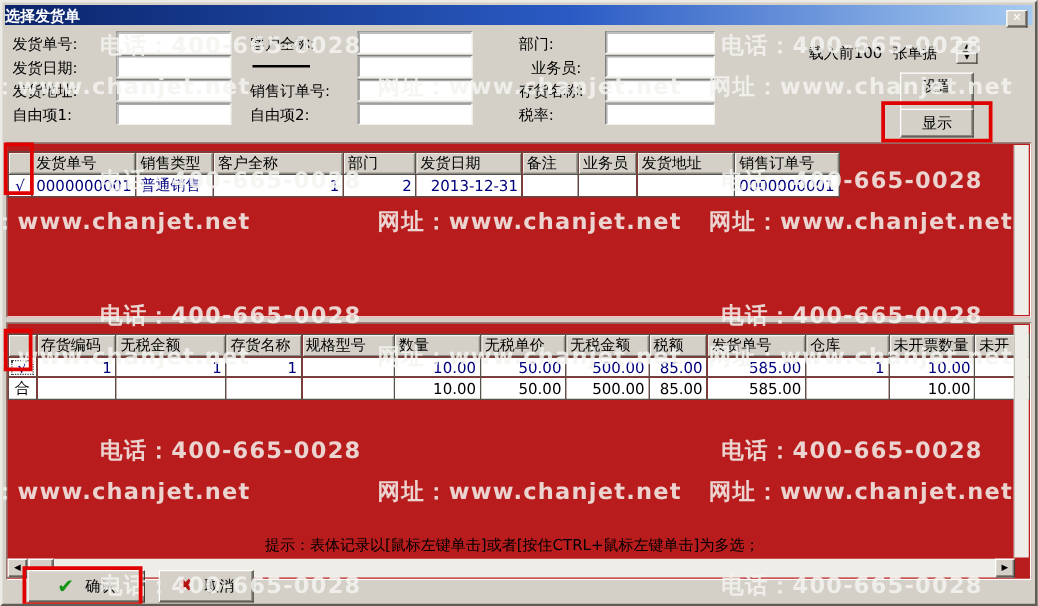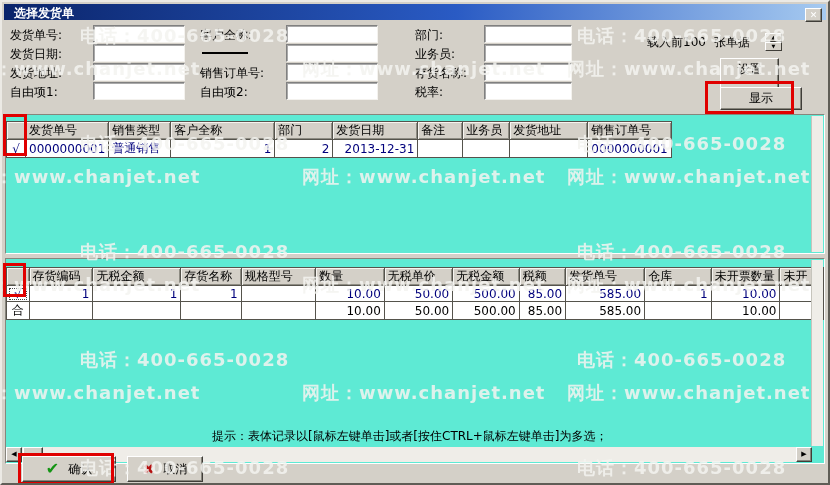--- a/index.html
+++ b/index.html
@@ -2,34 +2,34 @@
 <html><head>
 <meta charset="utf-8">
 <style>
   html,body{margin:0;padding:0;background:#808080;}
   *{box-sizing:border-box;}
   .dlg{position:relative;width:830px;height:485px;background:#d4d0c8;
        font-family:"DejaVu Sans","Liberation Sans",sans-serif;font-size:12px;color:#000;
        border:2px solid;border-color:#eceae5 #5f5d56 #5f5d56 #eceae5;overflow:hidden;}
   .titlebar{position:absolute;left:2px;top:2px;right:2px;height:16px;
        background:linear-gradient(90deg,#0a246a 0%,#2a5bc4 55%,#a6caf0 100%);
-       color:#fff;font-weight:bold;line-height:18px;padding:0 10px;}
+       color:#fff;font-weight:bold;line-height:18px;padding:0 0;}
   .closebtn{position:absolute;right:4px;top:4px;width:17px;height:14px;background:#d4d0c8;
        border:1px solid;border-color:#fff #3f3d38 #3f3d38 #fff;box-shadow:inset -1px -1px 0 #87857c;
        font-size:9px;line-height:12px;text-align:center;cursor:pointer;}
   .lbl{position:absolute;height:16px;line-height:16px;white-space:nowrap;text-align:right;}
   .inp{position:absolute;height:18px;background:#fff;border:1px solid;
        border-color:#808080 #f4f2ee #f4f2ee #808080;box-shadow:inset 1px 1px 0 rgba(64,64,64,.45);}
   .sep{position:absolute;background:#000;}
   .btn{position:absolute;background:#d4d0c8;border:1px solid;border-color:#fff #3f3d38 #3f3d38 #fff;
        box-shadow:inset -1px -1px 0 #87857c;text-align:center;line-height:21px;cursor:pointer;}
   .spin{position:absolute;width:17px;height:18px;}
   .spin div{height:9px;background:#d4d0c8;border:1px solid;border-color:#fff #3f3d38 #3f3d38 #fff;
        font-size:5px;line-height:7px;text-align:center;cursor:pointer;}
-  .panel{position:absolute;background:#5eead4;border:1px solid;border-color:#87857c #fff #fff #87857c;overflow:hidden;}
+  .panel{position:absolute;background:#b91c1c;border:1px solid;border-color:#87857c #fff #fff #87857c;overflow:hidden;}
   table.grid{border-collapse:collapse;table-layout:fixed;position:absolute;left:0;}
   table.grid th{background:#d4d0c8;border:1px solid #55534c;
        box-shadow:inset 1px 1px 0 #f6f4f0, inset -1px -1px 0 #8e8c83;
        font-weight:normal;text-align:left;padding:0 3px;height:16px;overflow:hidden;white-space:nowrap;font-size:12px;}
   table.grid td{border:1px solid #55534c;height:16px;padding:0 3px;color:#00007c;
        white-space:nowrap;overflow:hidden;font-size:12px;background:#fff;}
   td.c{text-align:center;color:#000;}
   td.r{text-align:right;}
   tr.total td{color:#000;}
   .focuscell{outline:1px dotted #444;outline-offset:-3px;}
@@ -71,38 +71,38 @@
   <span class="lbl" style="left:198px;top:25px">客户全称:</span>
   <div class="sep" style="left:200px;top:50px;width:46px;height:2px"></div>
   <span class="lbl" style="left:198px;top:63px">销售订单号:</span>
   <span class="lbl" style="left:198px;top:82px">自由项2:</span>
   <div class="inp" style="left:284px;top:23px;width:92px"></div>
   <div class="inp" style="left:284px;top:42px;width:92px"></div>
   <div class="inp" style="left:284px;top:61px;width:92px"></div>
   <div class="inp" style="left:284px;top:80px;width:92px"></div>
 
   <span class="lbl" style="left:413px;top:25px">部门:</span>
-  <span class="lbl" style="left:413px;top:44px">业务员:</span>
+  <span class="lbl" style="left:423px;top:44px">业务员:</span>
   <span class="lbl" style="left:413px;top:63px">存货名称:</span>
   <span class="lbl" style="left:413px;top:82px">税率:</span>
   <div class="inp" style="left:482px;top:23px;width:88px"></div>
   <div class="inp" style="left:482px;top:42px;width:88px"></div>
   <div class="inp" style="left:482px;top:61px;width:88px"></div>
   <div class="inp" style="left:482px;top:80px;width:88px"></div>
 
   <span class="lbl" style="left:645px;top:32px">载入前</span>
   <span class="lbl" style="left:681px;top:32px">100</span>
   <span class="lbl" style="left:712px;top:32px">张单据</span>
   <div class="spin" style="left:763px;top:31px">
     <div>▲</div>
     <div>▼</div>
   </div>
 
   <div class="btn" style="left:718px;top:56px;width:59px;height:35px">设置</div>
-  <div class="btn" style="left:718px;top:85px;width:82px;height:23px">显示</div>
+  <div class="btn" style="left:718px;top:85px;width:59px;height:23px">显示</div>
 
   <div class="panel" style="left:3px;top:112px;width:820px;height:140px">
     <table class="grid" style="top:6px">
       <colgroup>
         <col style="width:19px">
           <col style="width:77px">
           <col style="width:62px">
           <col style="width:104px">
         <col style="width:58px">
           <col style="width:85px">

